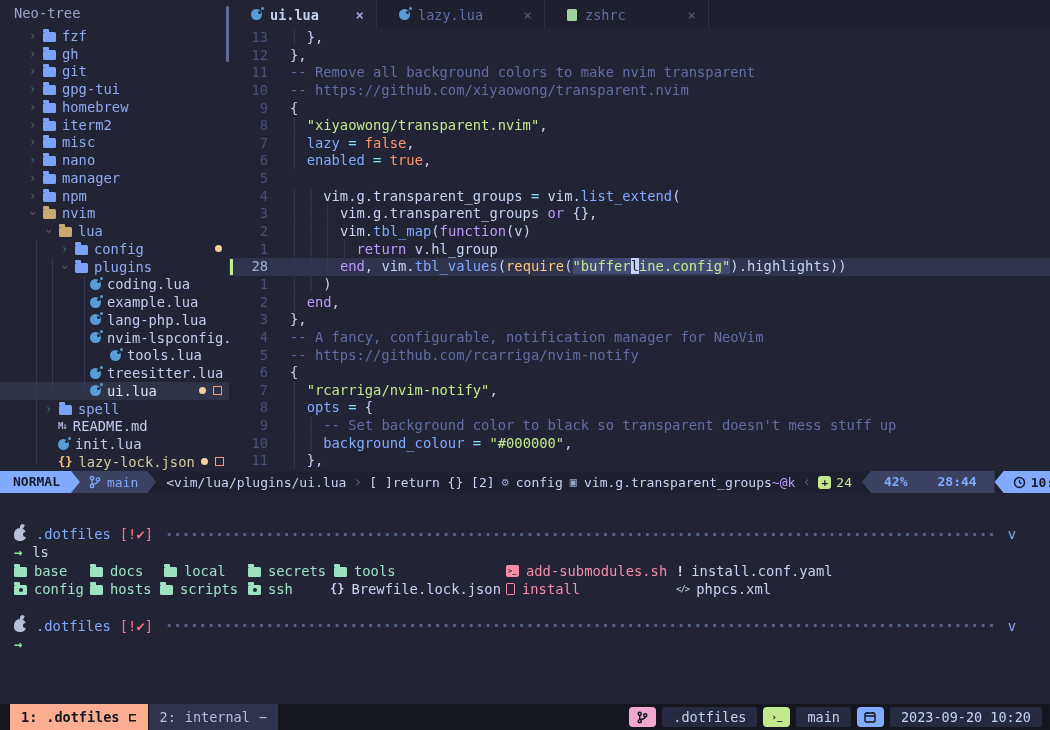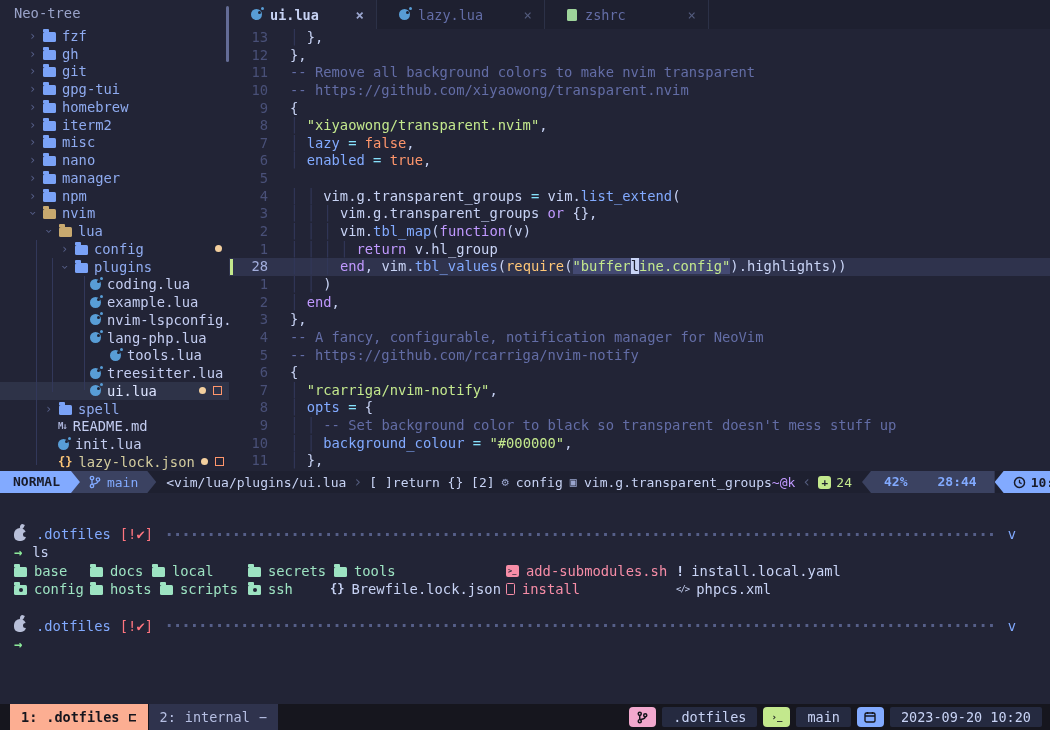--- a/index.html
+++ b/index.html
@@ -194,25 +194,25 @@
         <div class="trow" style="padding-left: 90px;">
           <span class="ic-lua"></span>
           <span class="tlabel file">coding.lua</span>
         </div>
         <div class="trow" style="padding-left: 90px;">
           <span class="ic-lua"></span>
           <span class="tlabel file">example.lua</span>
         </div>
         <div class="trow" style="padding-left: 90px;">
           <span class="ic-lua"></span>
+          <span class="tlabel file">lang-php.lua</span>
+        </div>
+        <div class="trow" style="padding-left: 90px;">
+          <span class="ic-lua"></span>
           <span class="tlabel file">nvim-lspconfig.</span>
-        </div>
-        <div class="trow" style="padding-left: 90px;">
-          <span class="ic-lua"></span>
-          <span class="tlabel file">lang-php.lua</span>
         </div>
         <div class="trow" style="padding-left: 90px; margin-left: 20px;">
           <span class="ic-lua"></span>
           <span class="tlabel file">tools.lua</span>
         </div>
         <div class="trow" style="padding-left: 90px;">
           <span class="ic-lua"></span>
           <span class="tlabel file">treesitter.lua</span>
         </div>
         <div class="trow sel" style="padding-left: 90px;">
@@ -352,39 +352,39 @@
     </div>
     <div class="lsrow" id="ls0">
         <span class="cell col-mint" style="left: 14px;">
           <span class="ic-folder"></span>
           <span>base</span>
         </span>
         <span class="cell col-mint" style="left: 90px;">
           <span class="ic-folder"></span>
           <span>docs</span>
         </span>
-        <span class="cell col-mint" style="left: 152px;">
+        <span class="cell col-mint" style="left: 164px;">
           <span class="ic-folder"></span>
           <span>local</span>
         </span>
         <span class="cell col-mint" style="left: 248px;">
           <span class="ic-folder"></span>
           <span>secrets</span>
         </span>
         <span class="cell col-mint" style="left: 334px;">
           <span class="ic-folder"></span>
           <span>tools</span>
         </span>
         <span class="cell col-pink" style="left: 506px;">
           <span class="ic-script"></span>
           <span>add-submodules.sh</span>
         </span>
         <span class="cell col-fg" style="left: 676px;">
           <span class="ic-txt">!</span>
-          <span>install.local.yaml</span>
+          <span>install.conf.yaml</span>
         </span>
       </div>
     <div class="lsrow" id="ls1">
         <span class="cell col-mint" style="left: 14px;">
           <span class="ic-folder dotted"></span>
           <span>config</span>
         </span>
         <span class="cell col-mint" style="left: 90px;">
           <span class="ic-folder"></span>
           <span>hosts</span>

